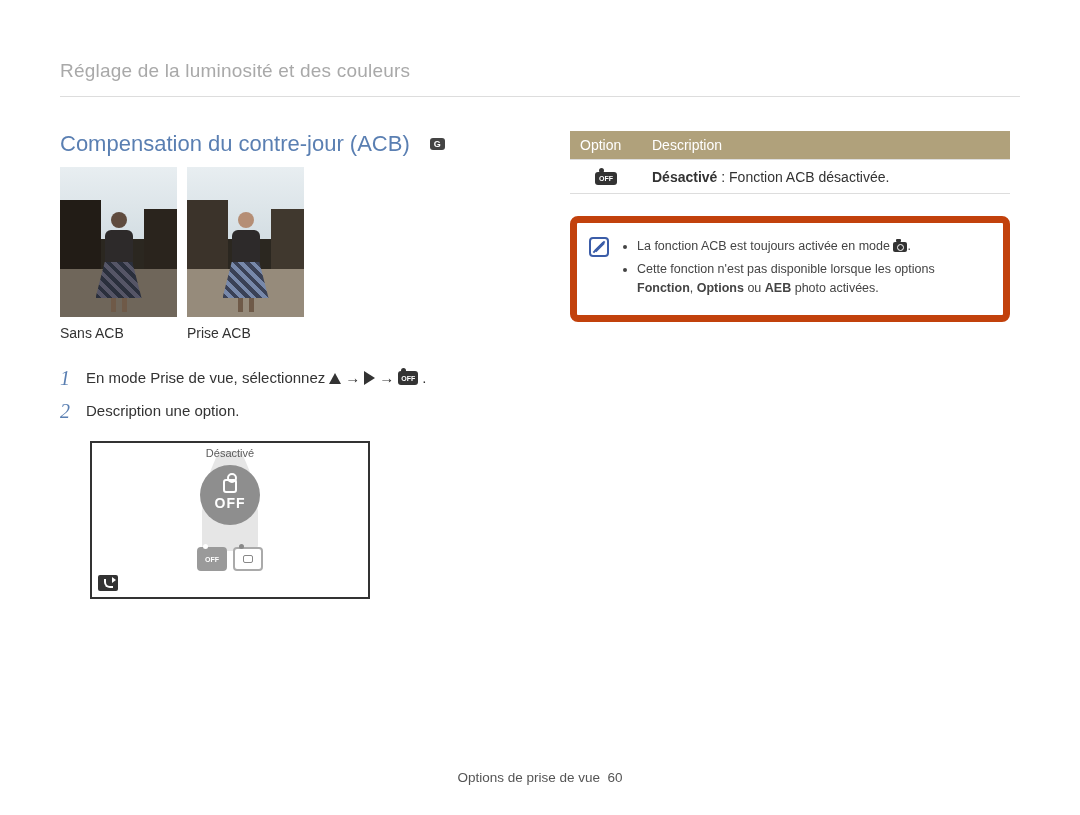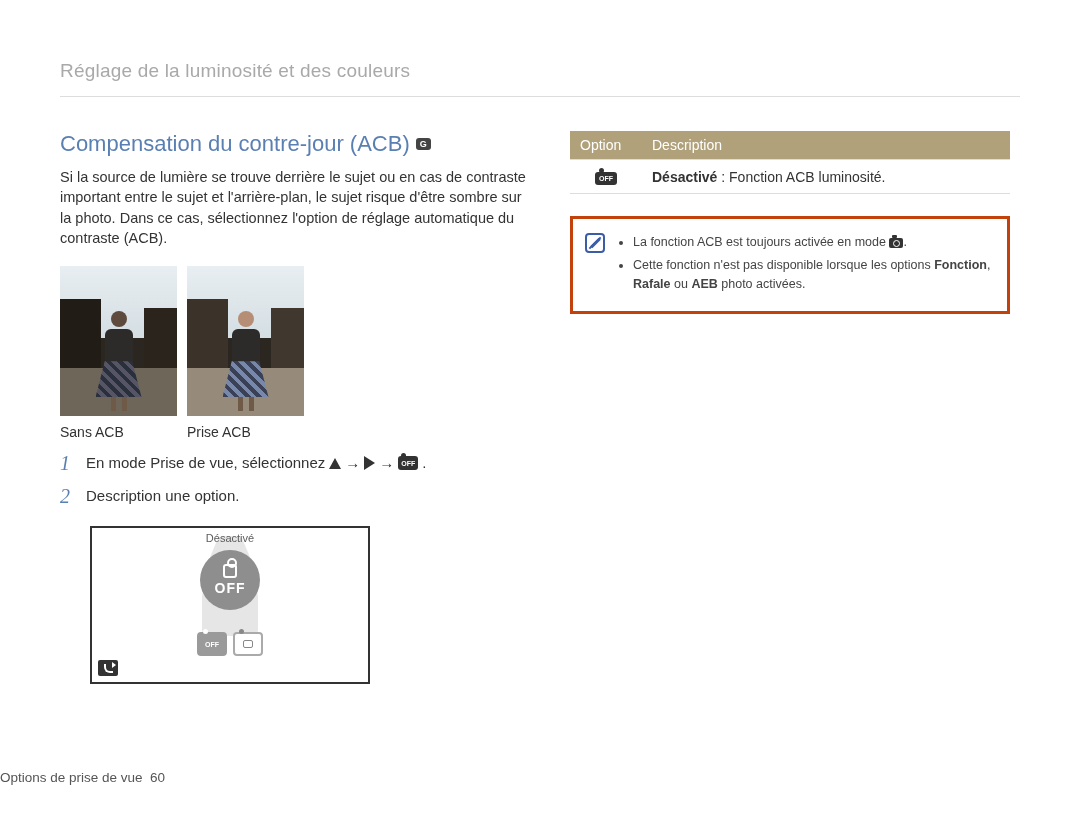--- a/index.html
+++ b/index.html
@@ -31,21 +31,21 @@
   .left-col { width: 470px; }
   .right-col { width: 440px; }
 
   .section-title {
     font-size: 22px;
     font-weight: 400;
     color: #5a7fb2;
     margin-bottom: 10px;
     display: flex;
     align-items: center;
-    gap: 6px;
+    gap: 20px;
   }
   .mode-icon {
     display: inline-block;
     background: #444;
     color: #fff;
     font-size: 9px;
     font-weight: bold;
     border-radius: 3px;
     padding: 2px 4px 1px 4px;
     line-height: 1;
@@ -106,21 +106,21 @@
     display:flex; justify-content:center; gap:6px; margin-top:-2px;
   }
   .photo-subject .leg { width:5px; height:16px; background:#6f5a48; }
   .photo-box.bright .photo-ground { background:#968b7b; }
   .photo-box.bright .photo-buildings-left { background:#3b332a; }
   .photo-box.bright .photo-buildings-right { background:#40382e; }
   .photo-box.bright .photo-subject .head { background:#b58e75; }
   .photo-box.bright .photo-subject .skirt { background: repeating-linear-gradient(45deg,#3a4156,#3a4156 4px,#7788aa 4px,#7788aa 8px); }
 
   .photo-captions {
-    display:flex; gap:10px; margin-bottom:12px;
+    display:flex; gap:10px; margin-bottom:26px;
   }
   .photo-captions span {
     width:117px; font-size:14px; color:#333;
   }
 
   .steps { margin-bottom:18px; }
   .step { display:flex; gap:12px; margin-bottom:10px; align-items:flex-start; }
   .step-num {
     font-size:20px; font-style:italic; color:#5a7fb2; font-weight:400;
     width:14px; flex-shrink:0;
@@ -228,21 +228,21 @@
     content:""; position:absolute; top:-4px; left:4px; width:5px; height:5px;
     border-radius:50%; background:#333;
   }
   .opt-icon.on-icon { font-size:0; padding:4px; width:22px; height:16px; }
   .opt-icon.on-icon::after {
     content:""; position:absolute; inset:3px 3px 3px 3px;
     border:1.5px solid #fff; border-radius:2px;
   }
 
   .note-box {
-    border:3px solid #c2410c; border-radius:0; padding:14px 16px 14px 46px;
+    border:7px solid #c2410c; border-radius:8px; padding:14px 16px 14px 46px;
     position:relative; font-size:12.5px; color:#444; line-height:1.5;
   }
   .note-icon {
     position:absolute; left:12px; top:14px; width:20px; height:20px;
     border:2px solid #3b5da8; border-radius:4px;
     display:flex; align-items:center; justify-content:center;
   }
   .note-icon .slash {
     width:16px; height:2px; background:#3b5da8; transform:rotate(-45deg);
     position:absolute;
@@ -260,38 +260,37 @@
   .camera-glyph::before {
     content:""; position:absolute; top:-3px; left:3px; width:5px; height:3px; background:#333; border-radius:1px;
   }
   .camera-glyph::after {
     content:""; position:absolute; top:2px; left:4px; width:5px; height:5px; border-radius:50%;
     border:1px solid #fff;
   }
 
   .footer {
     position:absolute; bottom:30px; left:0; right:0;
-    text-align:left; font-size:13.5px; color:#555;
+    text-align:center; font-size:13.5px; color:#555;
   }
 </style>
 </head>
 <body>
 
 <div class="header-title">Réglage de la luminosité et des couleurs</div>
 <hr class="divider">
 
 <div class="columns">
   <div class="left-col">
 
     <div class="section-title">
       <span>Compensation du contre-jour (ACB)</span>
       <span class="mode-icon">G</span>
     </div>
 
-    <p class="body-text">Si la source de lumière se trouve derrière le sujet ou en cas de contraste important entre le sujet et l'arrière-plan, le sujet risque d'être sombre sur la photo. Dans ce cas, sélectionnez l'option de réglage automatique du contraste (ACB).</p>
 
     <div class="photo-row">
       <div class="photo-box">
         <div class="photo-sky"></div>
         <div class="photo-buildings-left"></div>
         <div class="photo-buildings-right"></div>
         <div class="photo-ground"></div>
         <div class="photo-subject">
           <div class="head"></div>
             <div class="body"></div>
@@ -371,37 +370,37 @@
           <th>Option</th>
           <th>Description</th>
         </tr>
       </thead>
       <tbody>
         <tr>
           <td class="opt-icon-cell">
             <span class="opt-icon">OFF</span>
           </td>
           <td>
-            <b>Désactivé</b><span> : Fonction ACB luminosité.</span>
+            <b>Désactivé</b><span> : Fonction ACB désactivée.</span>
           </td>
         </tr>
       </tbody>
     </table>
 
     <div class="note-box">
       <div class="note-icon">
         <div class="slash"></div>
           <div class="pen"></div>
       </div>
       <ul>
         <li>
           <span>La fonction ACB est toujours activée en mode </span><span class="camera-glyph"></span><span>.</span>
         </li>
         <li>
-          <span>Cette fonction n'est pas disponible lorsque les options </span><b>Fonction</b><span>, </span><b>Rafale</b><span> ou </span><b>AEB</b><span> photo activées.</span>
+          <span>Cette fonction n'est pas disponible lorsque les options </span><b>Fonction</b><span>, </span><b>Options</b><span> ou </span><b>AEB</b><span> photo activées.</span>
         </li>
       </ul>
     </div>
   </div>
 </div>
 
 <div class="footer">
   <span>Options de prise de vue</span>&nbsp;&nbsp;<span>60</span>
 </div>
 

